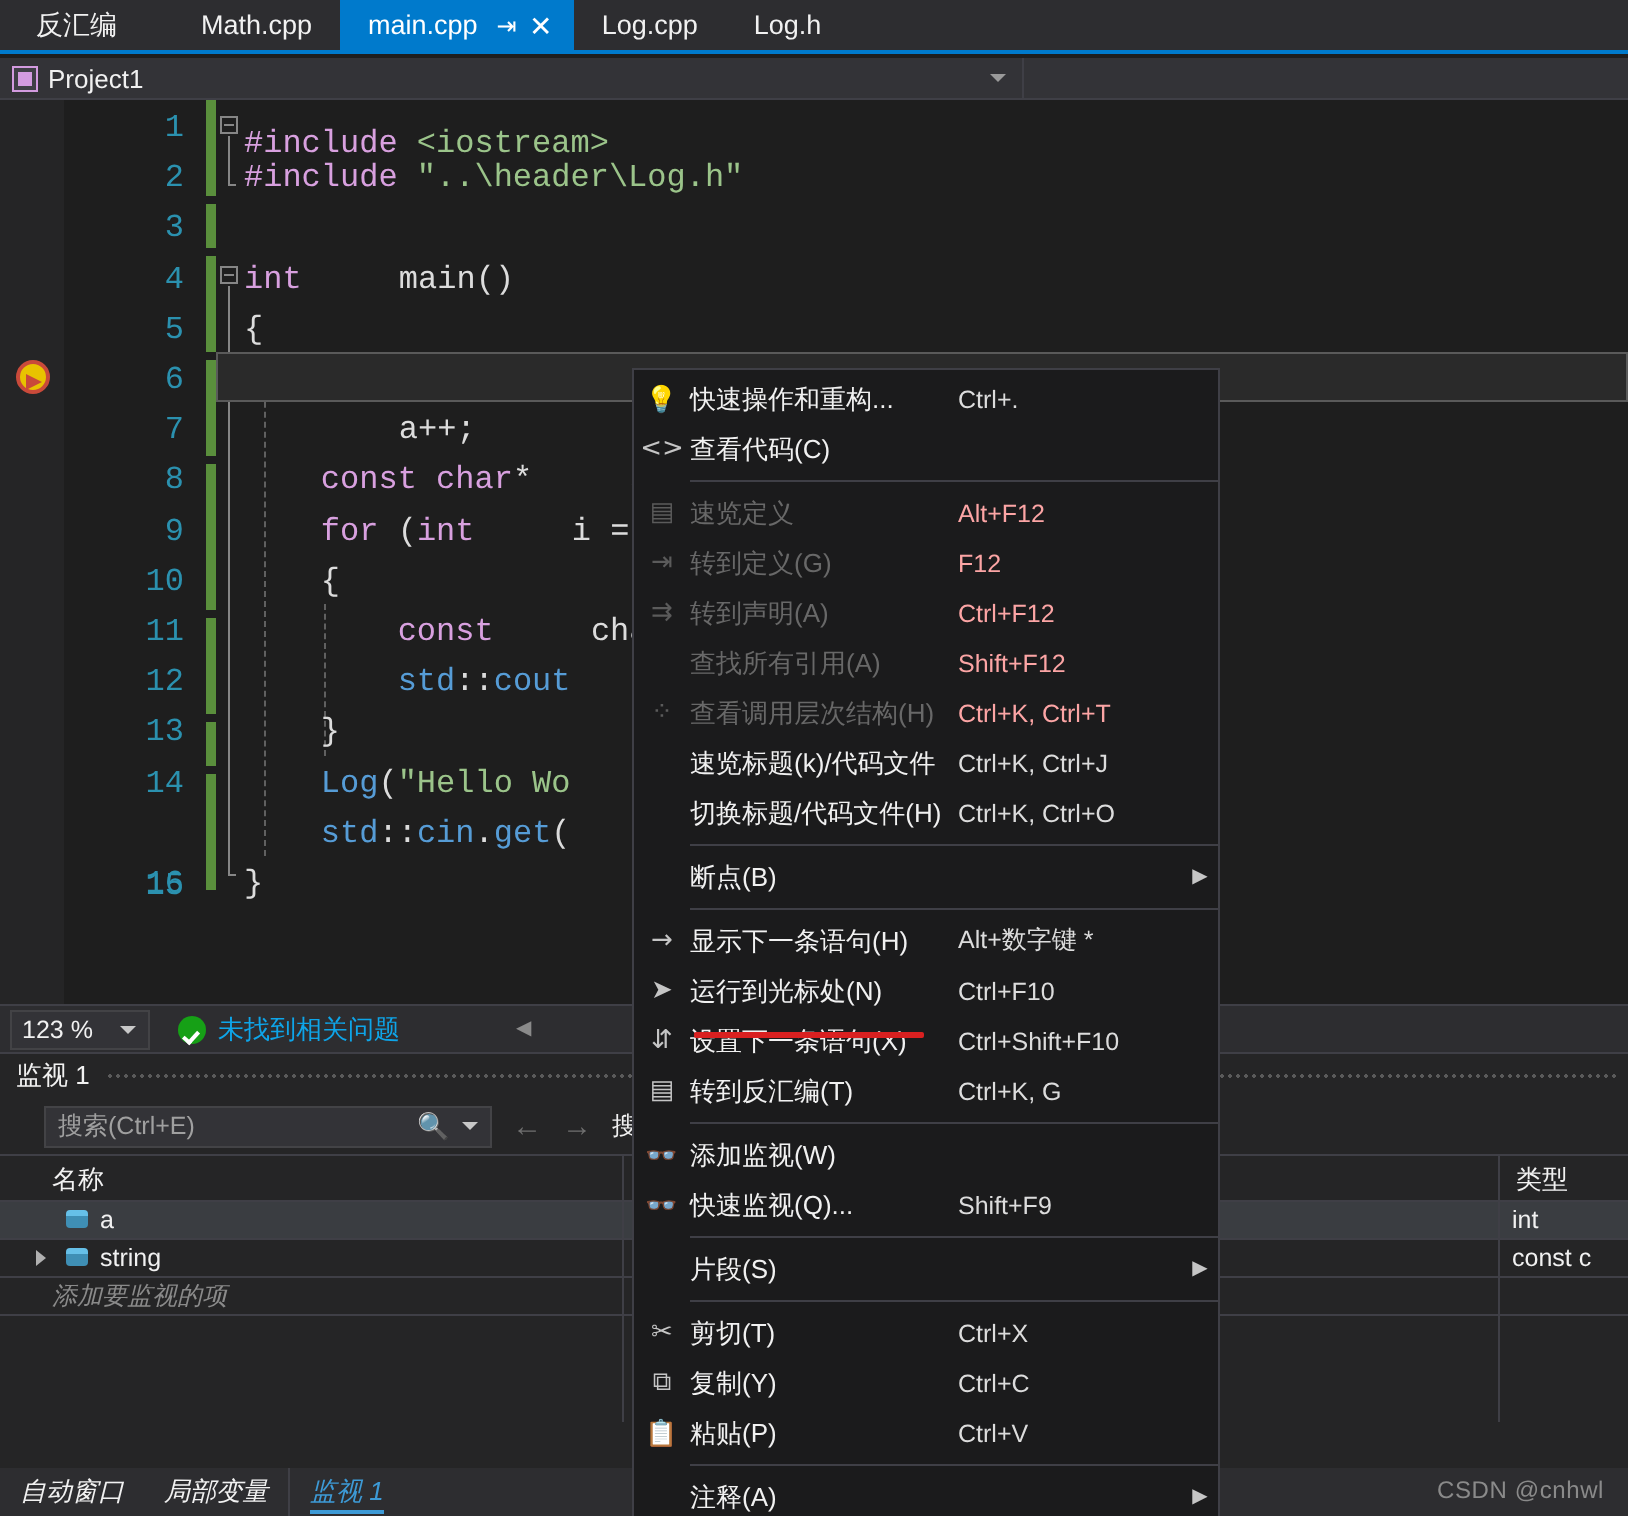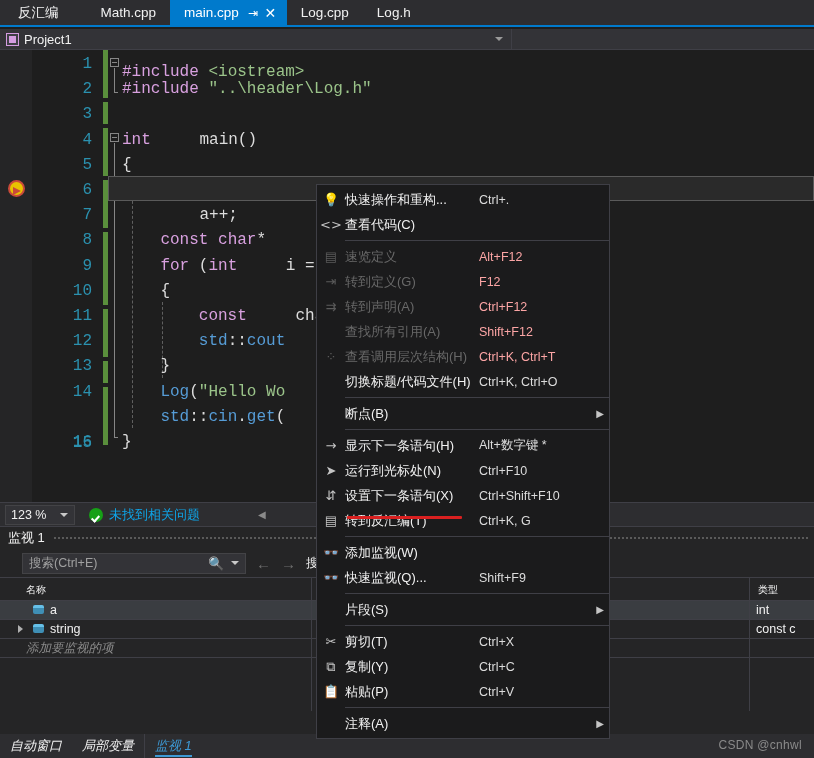--- a/index.html
+++ b/index.html
@@ -199,21 +199,21 @@
   }
   .nav-arrow { color: #6f6f6f; font-size: 15px; margin-left: 10px; }
   .deeper { color: #f1f1f1; font-size: 12.5px; margin-left: 10px; white-space: nowrap; }
 
   .grid-head {
     position: absolute; left: 0; top: 50px; width: 814px; height: 24px;
     background: #252526; border-bottom: 1px solid #3f3f46; border-top: 1px solid #3f3f46;
   }
   .gh-cell {
     position: absolute; top: 0; height: 23px; line-height: 23px;
-    color: #f1f1f1; font-size: 10px; padding-left: 8px;
+    color: #f1f1f1; font-size: 13px; padding-left: 8px;
     border-right: 1px solid #3f3f46;
   }
   .grow {
     position: absolute; left: 0; width: 814px; height: 19px;
     border-bottom: 1px solid #3f3f46;
   }
   .grow.sel { background: #3a3d41; }
   .gc { position: absolute; top: 0; height: 18px; line-height: 18px; font-size: 12.5px; }
   .expander {
     position: absolute; left: 18px; top: 5px; width: 0; height: 0;
@@ -502,20 +502,26 @@
         <span class="sub"></span>
       </div>
       <div class="mi disabled">
         <span class="ico">⁘</span>
         <span class="lbl">查看调用层次结构(H)</span>
         <span class="key">Ctrl+K, Ctrl+T</span>
         <span class="sub"></span>
       </div>
       <div class="mi">
         <span class="ico"></span>
+        <span class="lbl">速览标题(k)/代码文件</span>
+        <span class="key">Ctrl+K, Ctrl+J</span>
+        <span class="sub"></span>
+      </div>
+      <div class="mi">
+        <span class="ico"></span>
         <span class="lbl">切换标题/代码文件(H)</span>
         <span class="key">Ctrl+K, Ctrl+O</span>
         <span class="sub"></span>
       </div>
       <div class="msep"></div>
       <div class="mi">
         <span class="ico"></span>
         <span class="lbl">断点(B)</span>
         <span class="key"></span>
         <span class="sub">▶</span>

